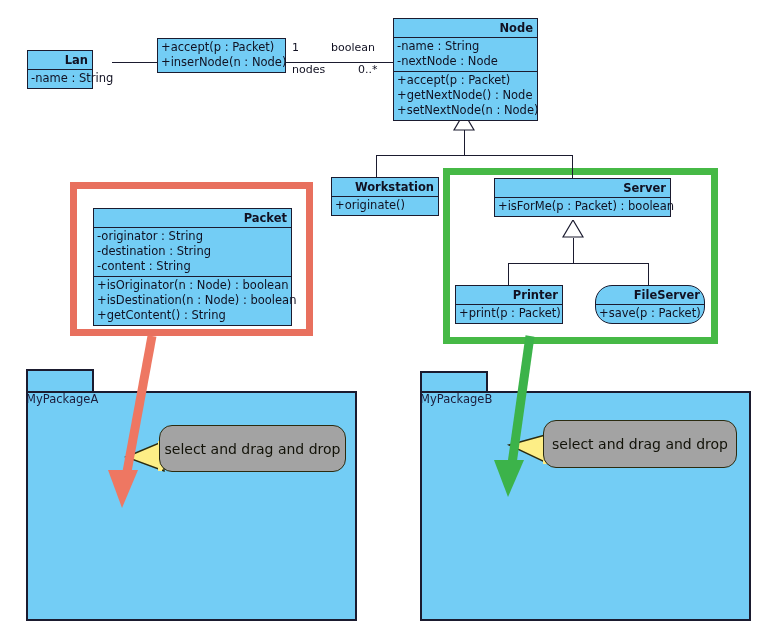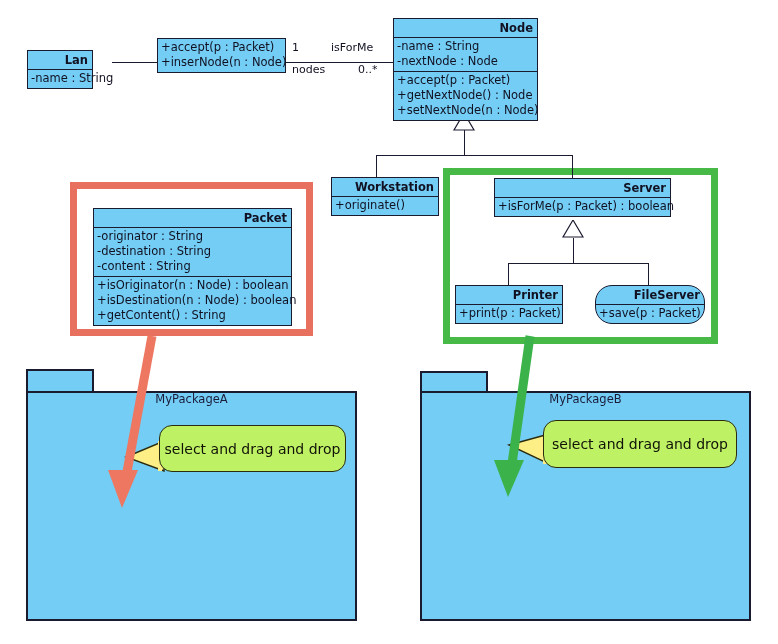--- a/index.html
+++ b/index.html
@@ -101,30 +101,29 @@
     position: absolute;
     box-sizing: border-box;
     background: #73cdf5;
     border: 2px solid #1b1b2f;
   }
   .pkg-label {
     position: absolute;
     font-size: 11.5px;
     line-height: 14px;
     color: #1b1b3a;
-    text-align: center;
     white-space: nowrap;
     z-index: 7;
   }
 
   
   .callout {
     position: absolute;
     box-sizing: border-box;
-    background: #bef264;
+    background: #a3a3a3;
     border: 1.4px solid #2b2b10;
     border-radius: 13px;
     font-size: 14px;
     color: #121208;
     display: flex;
     align-items: center;
     justify-content: center;
     padding: 0 10px;
     white-space: nowrap;
     z-index: 41;
@@ -141,21 +140,21 @@
 
   <div class="sel-rect sel-red" style="left:70px; top:182px; width:243px; height:154px;"></div>
 
   <div class="sel-rect sel-green" style="left:443px; top:168px; width:275px; height:176px;"></div>
 
   <div class="hline" style="left:112px; top:62px; width:45px;"></div>
 
   <div class="hline" style="left:285px; top:62px; width:108px;"></div>
 
   <div class="assoc-label" style="left:292px; top:41px;">1</div>
-  <div class="assoc-label" style="left:331px; top:41px;">isForMe</div>
+  <div class="assoc-label" style="left:331px; top:41px;">boolean</div>
   <div class="assoc-label" style="left:292px; top:63px;">nodes</div>
   <div class="assoc-label" style="left:358px; top:63px;">0..*</div>
 
   <svg class="gen-triangle" style="left:453px; top:113px;" width="22" height="18">
     <polygon points="11,0 21,17 1,17" fill="#ffffff" stroke="#1b1b2f" stroke-width="1.2"></polygon>
   </svg>
   <div class="vline" style="left:464px; top:130px; height:25px;"></div>
   <div class="hline" style="left:376px; top:155px; width:197px;"></div>
   <div class="vline" style="left:376px; top:155px; height:22px;"></div>
   <div class="vline" style="left:572px; top:155px; height:23px;"></div>

